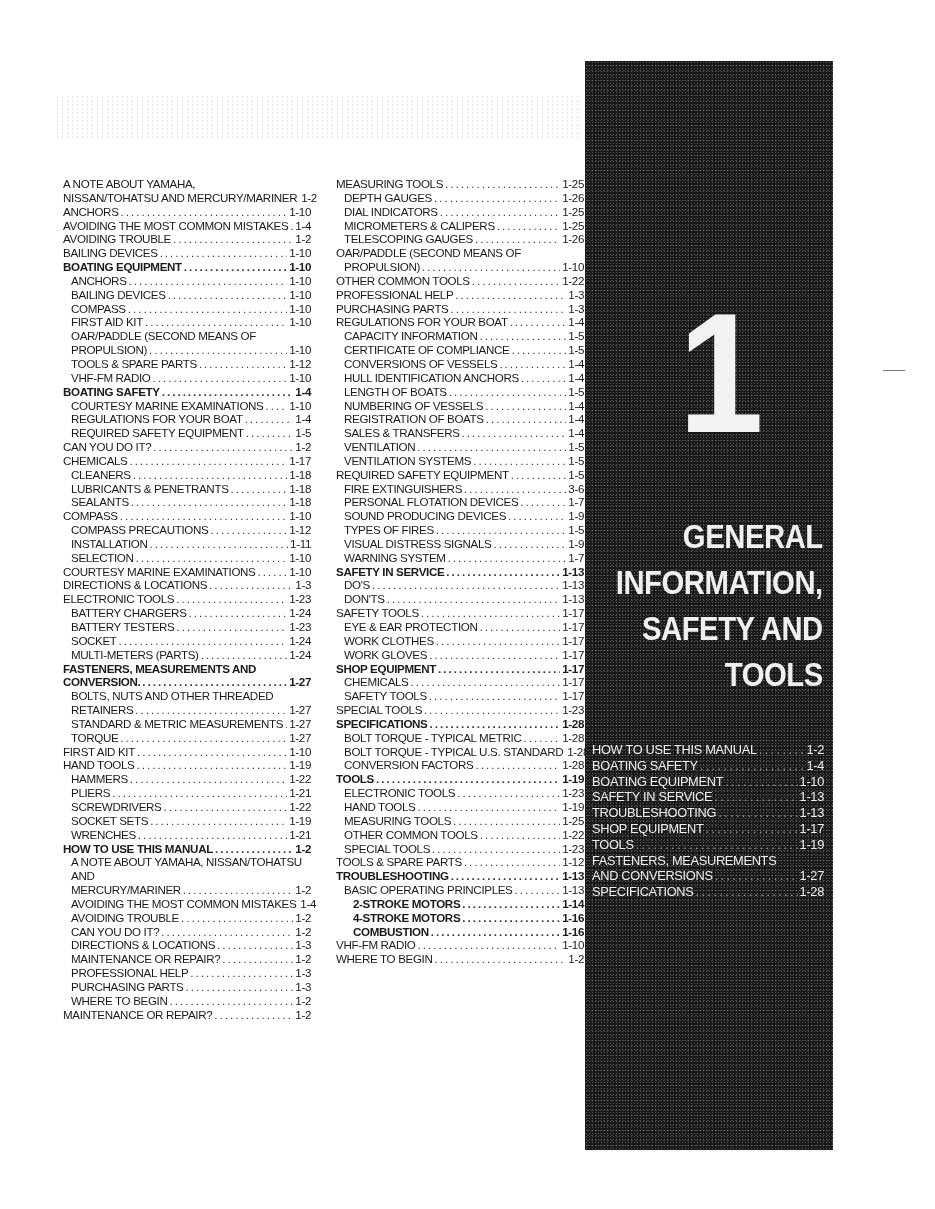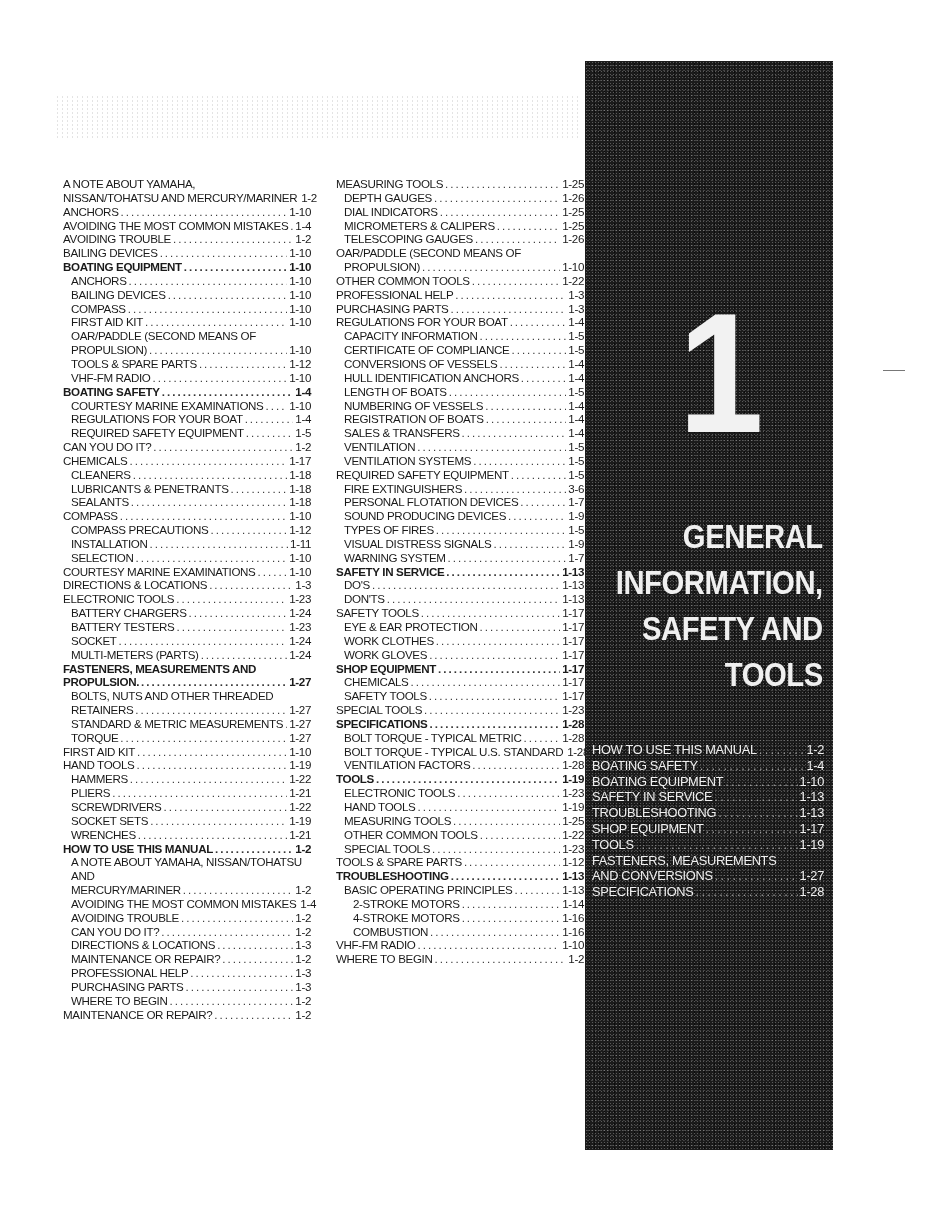--- a/index.html
+++ b/index.html
@@ -6,21 +6,21 @@
   body { width:935px; height:1209px; position:relative; overflow:hidden;
          font-family:"Liberation Sans", sans-serif; color:#1a1a1a; }
   .page-speckle { position:absolute; left:55px; top:95px; width:525px; height:45px;
     background-image: radial-gradient(#c8c8c8 0.6px, transparent 0.9px);
     background-size: 5px 4px; opacity:0.55; }
   .col { position:absolute; top:177px; width:248px; font-size:11.6px; letter-spacing:-0.35px; }
   .col-left { left:63px; }
   .col-mid { left:336px; }
   .row { display:flex; align-items:baseline; height:13.85px; line-height:13.85px; white-space:nowrap; }
   .row.l1 { padding-left:8px; }
-  .row.l2 { padding-left:17px; }
+  .row.l2 { padding-left:17px;font-weight:bold; }
   .row.bold { font-weight:bold; }
   .row .t { flex:0 0 auto; }
   .row .d { flex:1 1 auto; overflow:hidden; margin:0 2px; color:#333; letter-spacing:1.6px; }
   .row .d::before { content:". . . . . . . . . . . . . . . . . . . . . . . . . . . . . . . . . . . . . . . . . . . . . . . . . ."; letter-spacing:-0.6px; }
   .row .p { flex:0 0 auto; }
   .panel { position:absolute; left:585px; top:61px; width:248px; height:1089px;
     background-color:#1b1b1b;
     background-image:
       radial-gradient(rgba(255,255,255,0.28) 0.7px, transparent 1px),
       radial-gradient(rgba(255,255,255,0.18) 0.6px, transparent 0.9px),
@@ -217,21 +217,21 @@
     </div>
     <div class="row l1">
       <span class="t">MULTI-METERS (PARTS)</span>
       <span class="d"></span>
       <span class="p">1-24</span>
     </div>
     <div class="row bold">
       <span class="t">FASTENERS, MEASUREMENTS AND</span>
     </div>
     <div class="row bold">
-      <span class="t">PROPULSION.</span>
+      <span class="t">CONVERSION.</span>
       <span class="d"></span>
       <span class="p">1-27</span>
     </div>
     <div class="row l1">
       <span class="t">BOLTS, NUTS AND OTHER THREADED</span>
     </div>
     <div class="row l1">
       <span class="t">RETAINERS</span>
       <span class="d"></span>
       <span class="p">1-27</span>
@@ -546,21 +546,21 @@
       <span class="t">BOLT TORQUE - TYPICAL METRIC</span>
       <span class="d"></span>
       <span class="p">1-28</span>
     </div>
     <div class="row l1">
       <span class="t">BOLT TORQUE - TYPICAL U.S. STANDARD</span>
       <span class="d"></span>
       <span class="p">1-28</span>
     </div>
     <div class="row l1">
-      <span class="t">VENTILATION FACTORS</span>
+      <span class="t">CONVERSION FACTORS</span>
       <span class="d"></span>
       <span class="p">1-28</span>
     </div>
     <div class="row bold">
       <span class="t">TOOLS</span>
       <span class="d"></span>
       <span class="p">1-19</span>
     </div>
     <div class="row l1">
       <span class="t">ELECTRONIC TOOLS</span>

